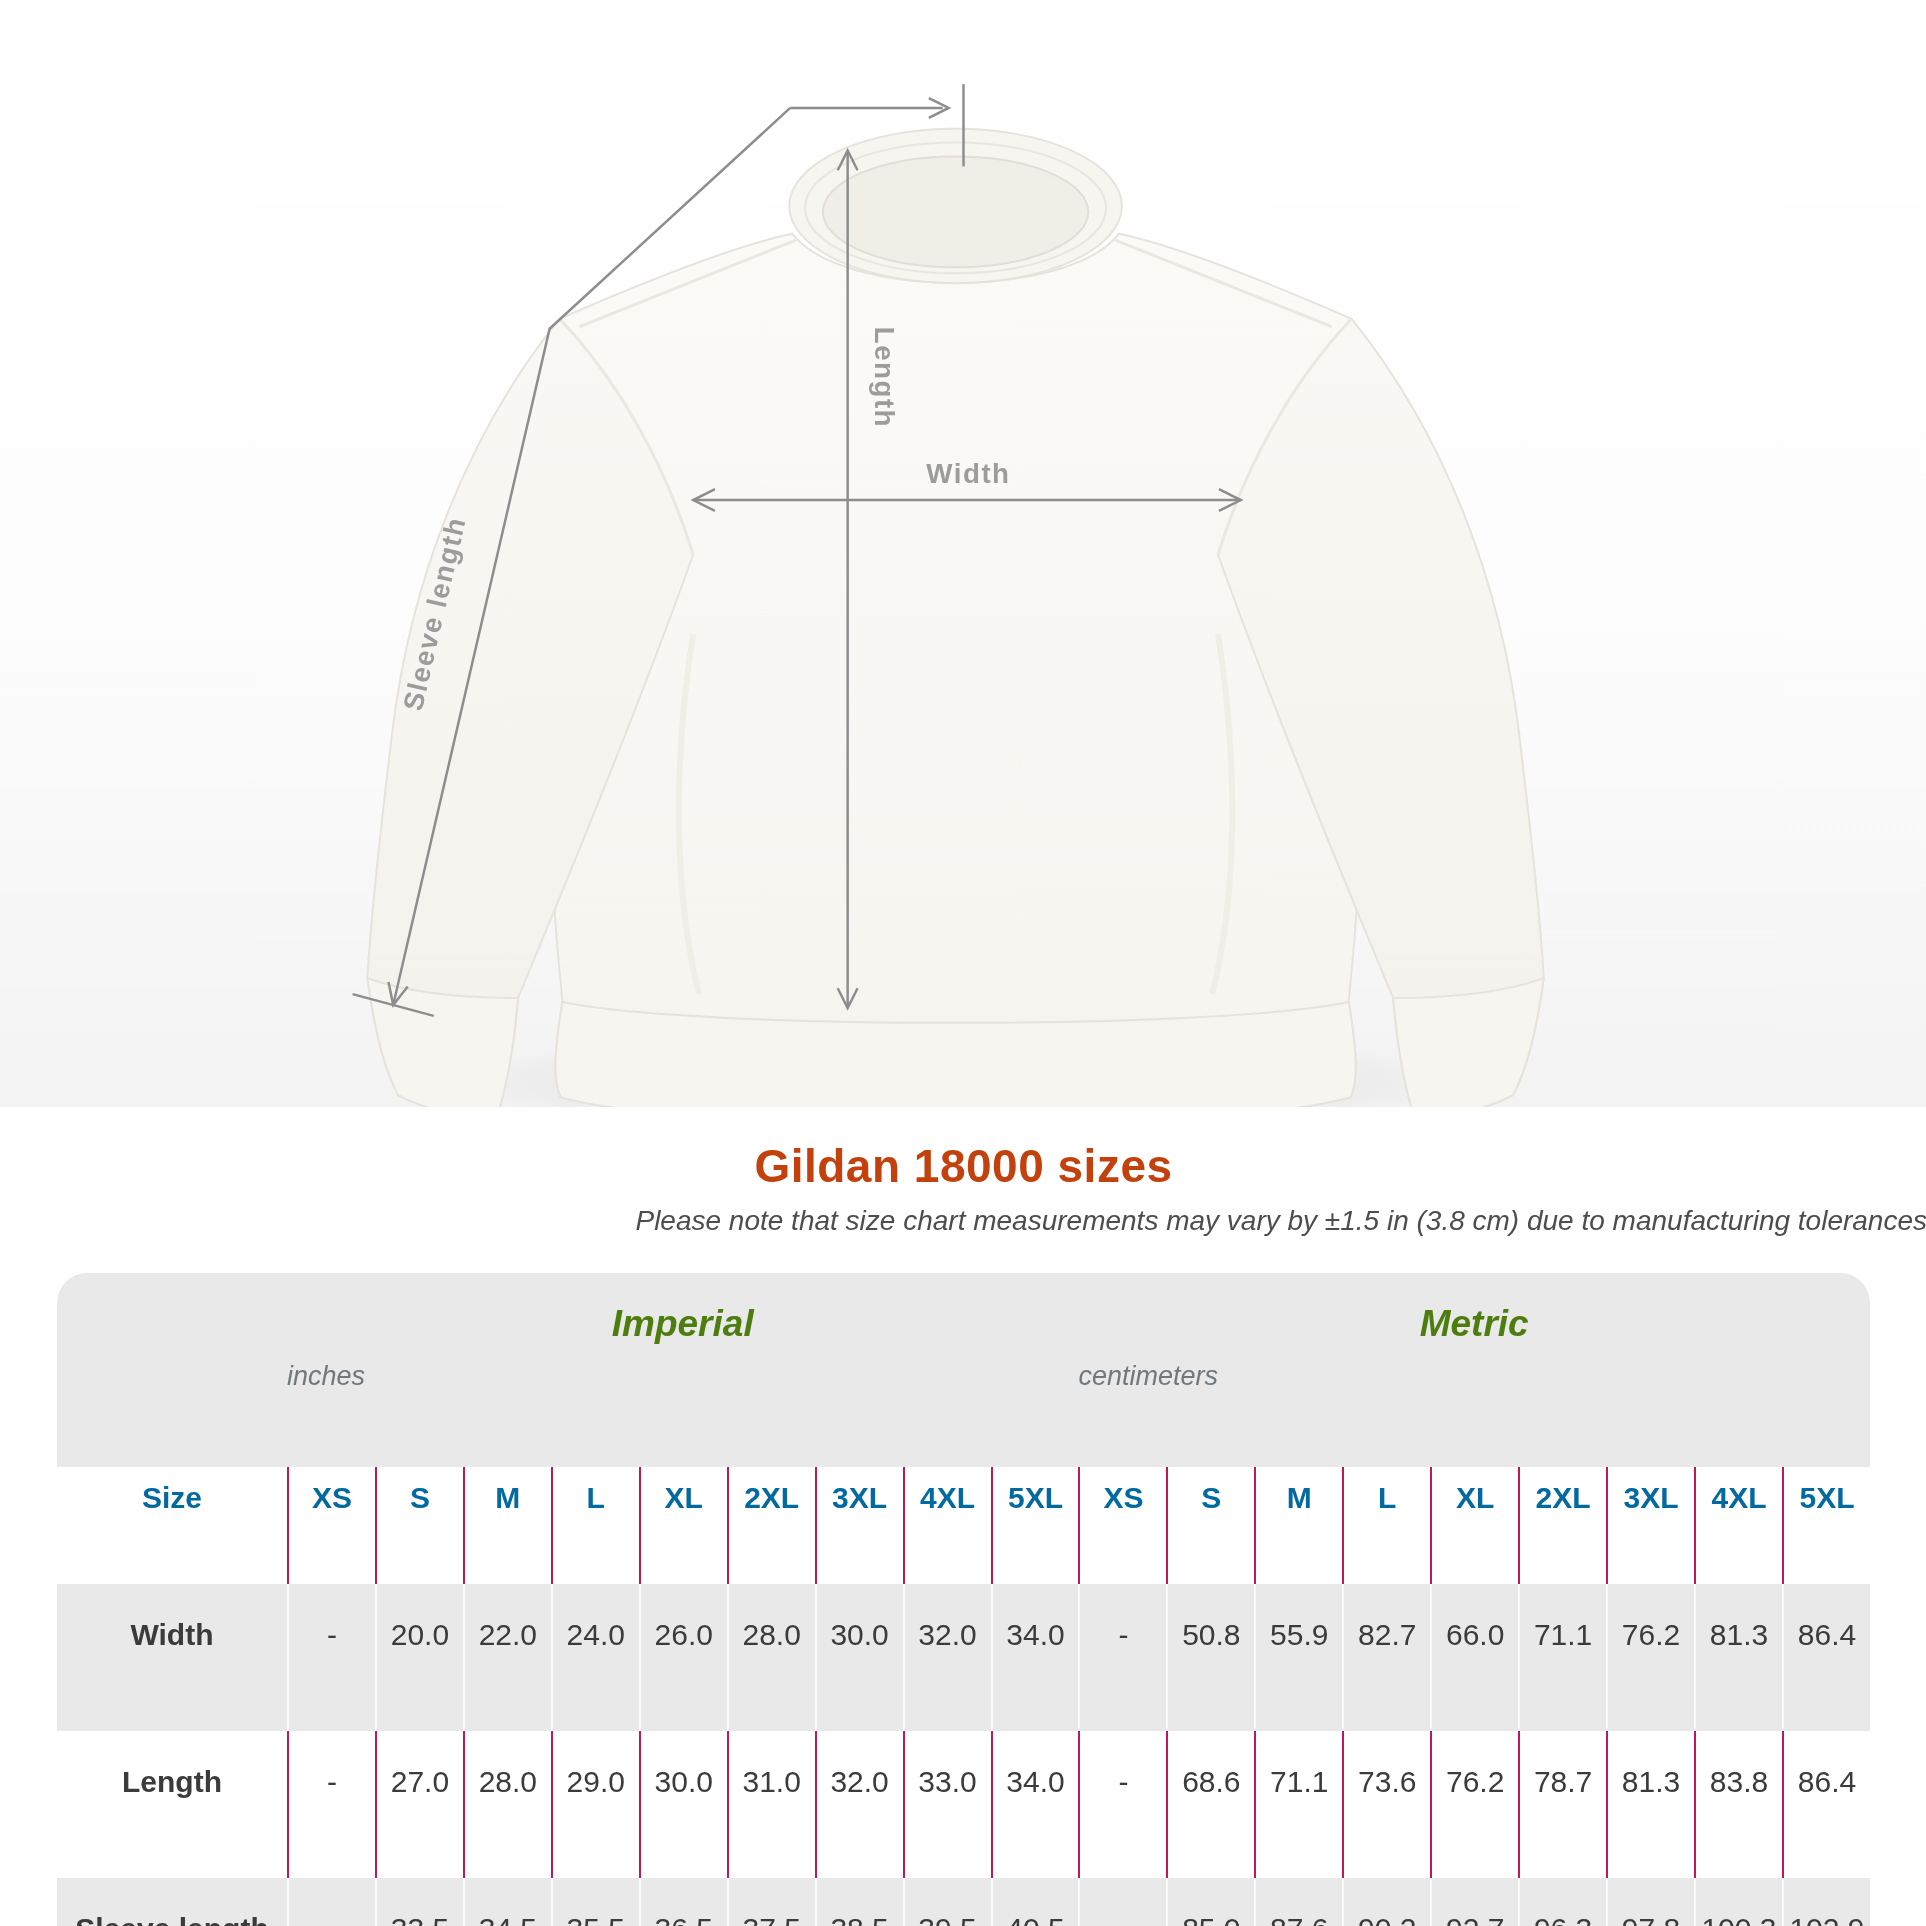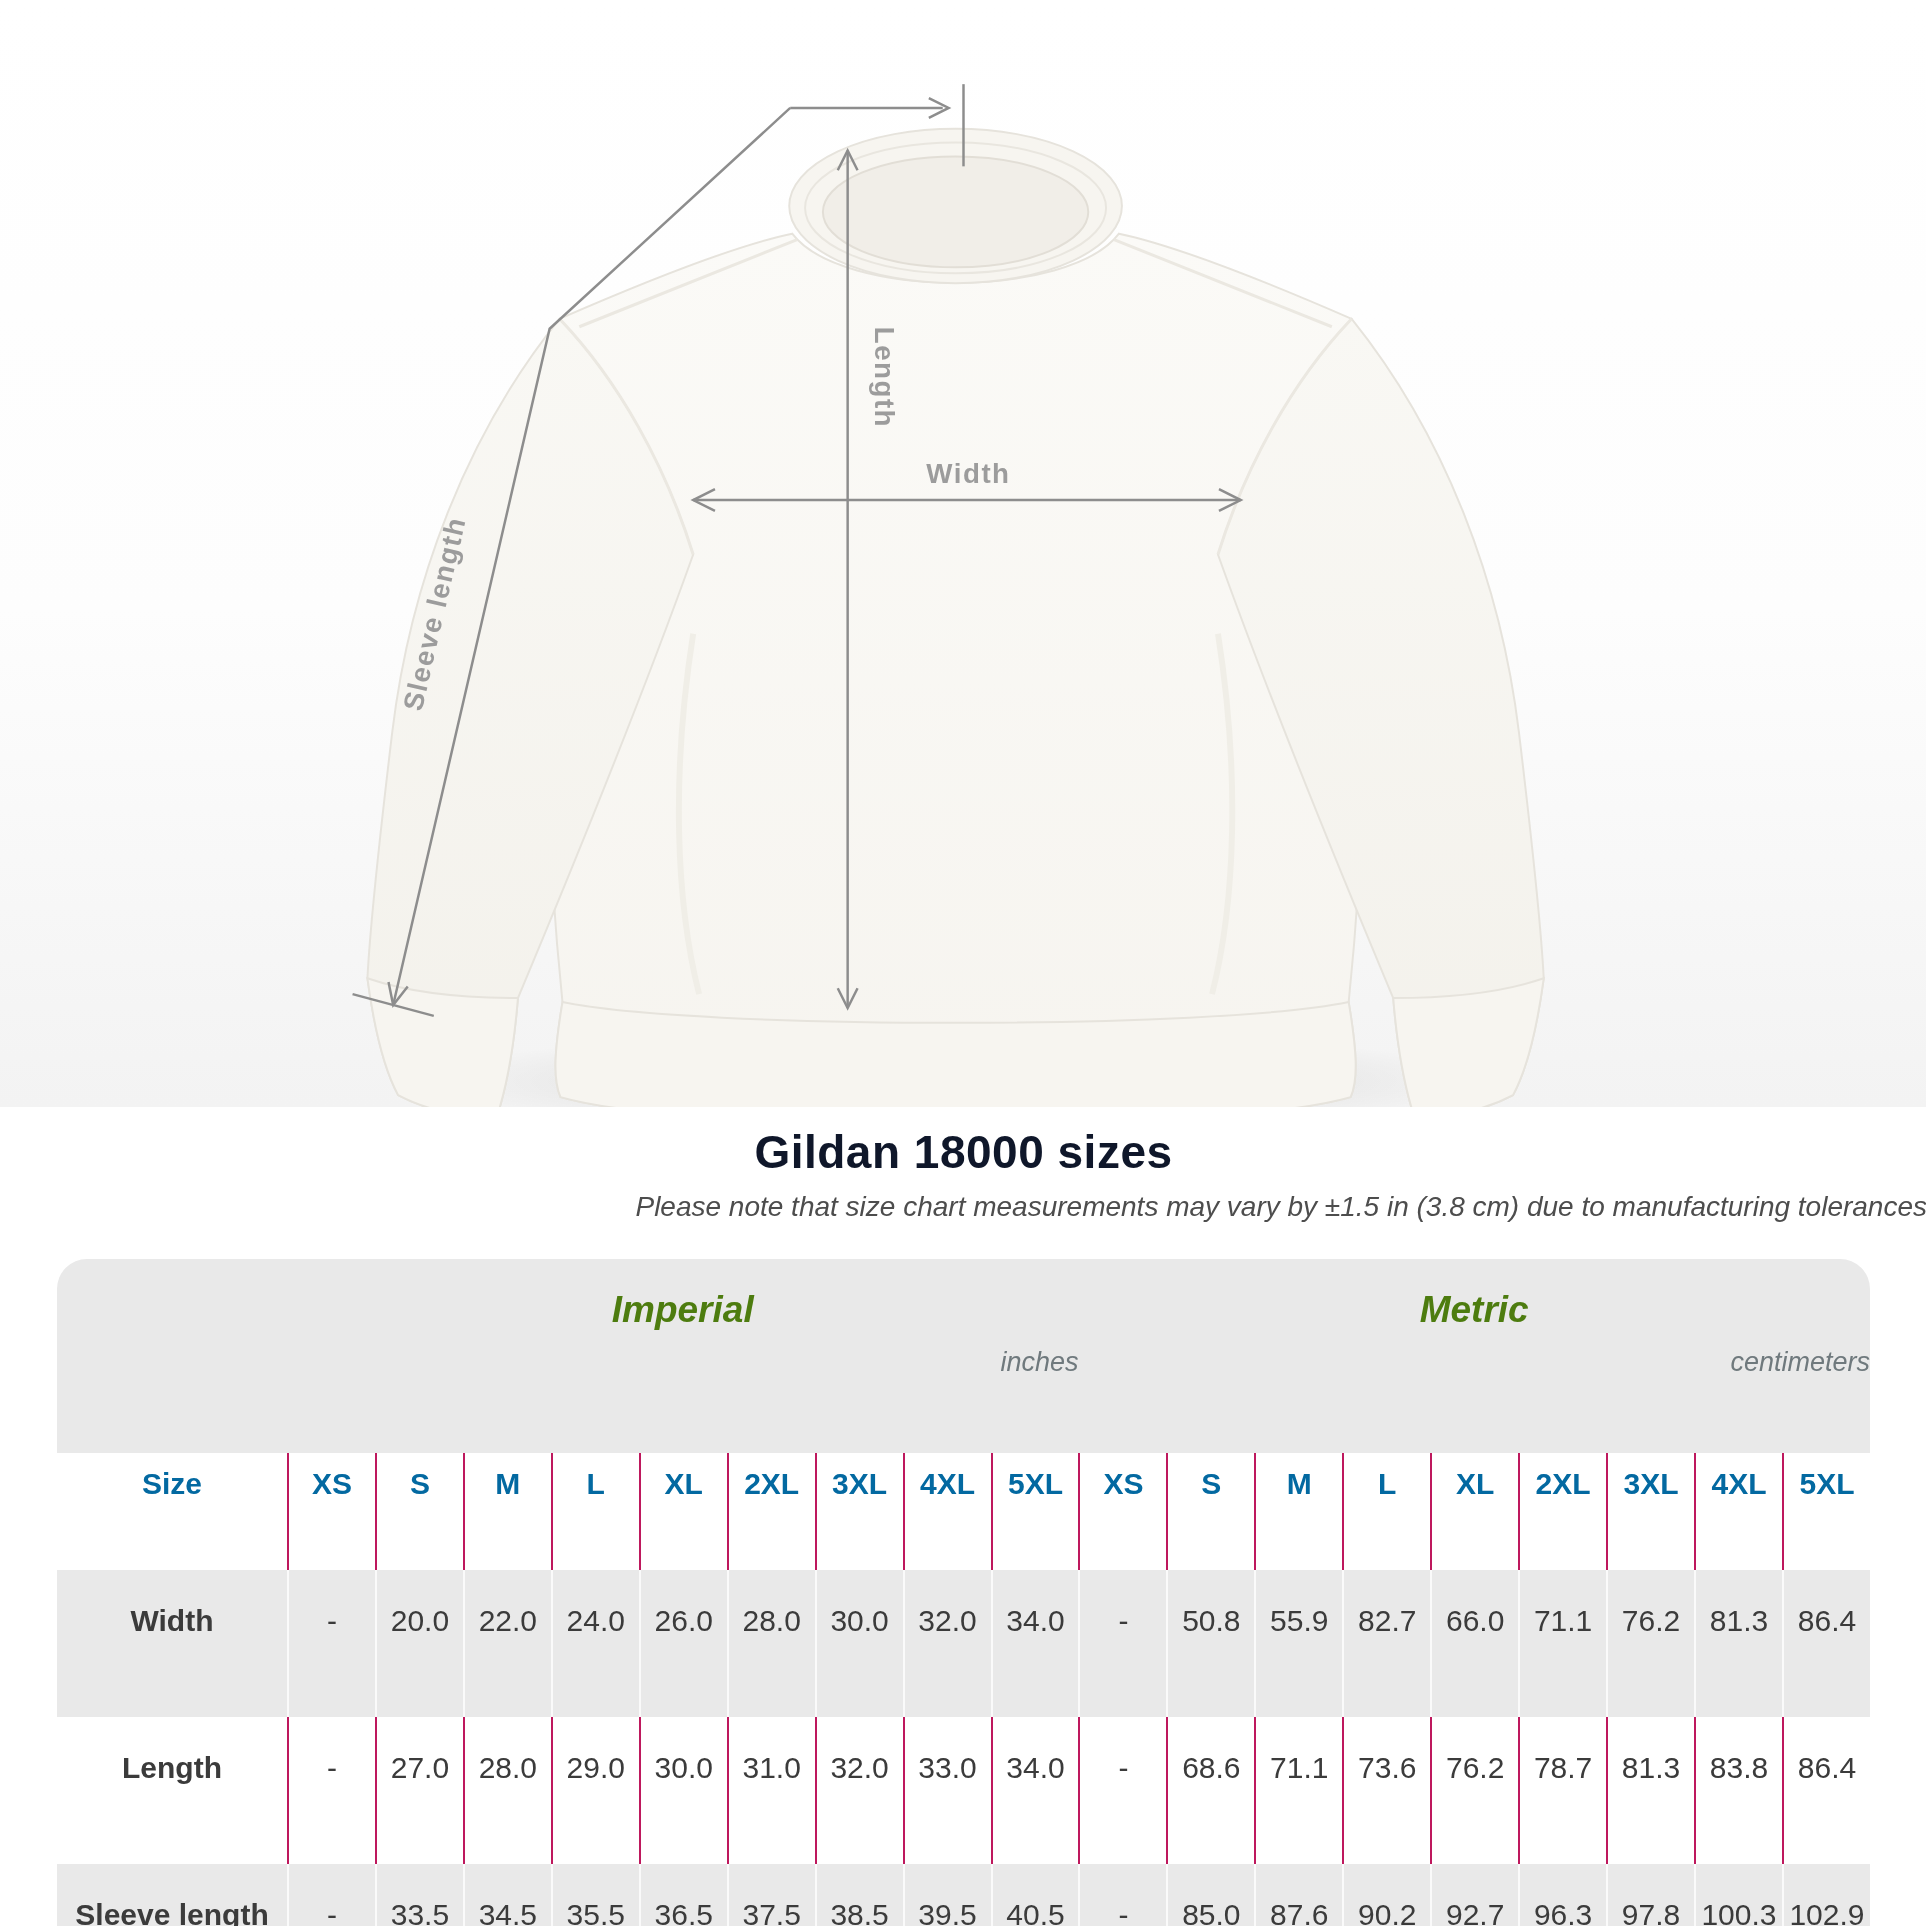--- a/index.html
+++ b/index.html
@@ -17,21 +17,21 @@
   }
   .hero svg{position:absolute;left:0;top:0;}
   .st-label{
     font-family:"Liberation Sans",sans-serif;
     font-weight:bold;font-size:28px;
     fill:#9c9c9c;letter-spacing:1.5px;
   }
   
   .title{
     text-align:center;font-size:46px;font-weight:bold;
-    color:#0f172a;margin:18px 0 12px 0;letter-spacing:0.5px;
+    color:#c2410c;margin:32px 0 12px 0;letter-spacing:0.5px;
   }
   .subtitle{
     text-align:right;font-size:28px;font-style:italic;
     color:#4d4d4d;margin:0;
   }
   
   .tbl-card{
     margin:36px 57px 0 57px;
     border-radius:30px;overflow:hidden;
   }
@@ -43,21 +43,21 @@
   td{padding:0;text-align:center;}
   tr.group-row td{
     background:#e9e9e9;height:164px;vertical-align:top;padding-top:30px;
   }
   .g-label{
     font-size:37px;font-weight:bold;font-style:italic;
     color:#4d7c0f;text-align:center;
   }
   .g-sub{
     font-size:27px;font-style:italic;color:#6f797d;
-    text-align:right;margin-top:16px;
+    text-align:left;margin-top:16px;
   }
   tr.size-row td{
     background:#ffffff;height:103px;vertical-align:top;padding-top:14px;
     font-size:30px;font-weight:bold;color:#0369a1;margin-top:28px;
   }
   tr.data-row td{
     height:113px;vertical-align:top;padding-top:34px;
     font-size:30px;color:#3b3b3b;
   }
   tr.data-row.last td{height:127px;}

